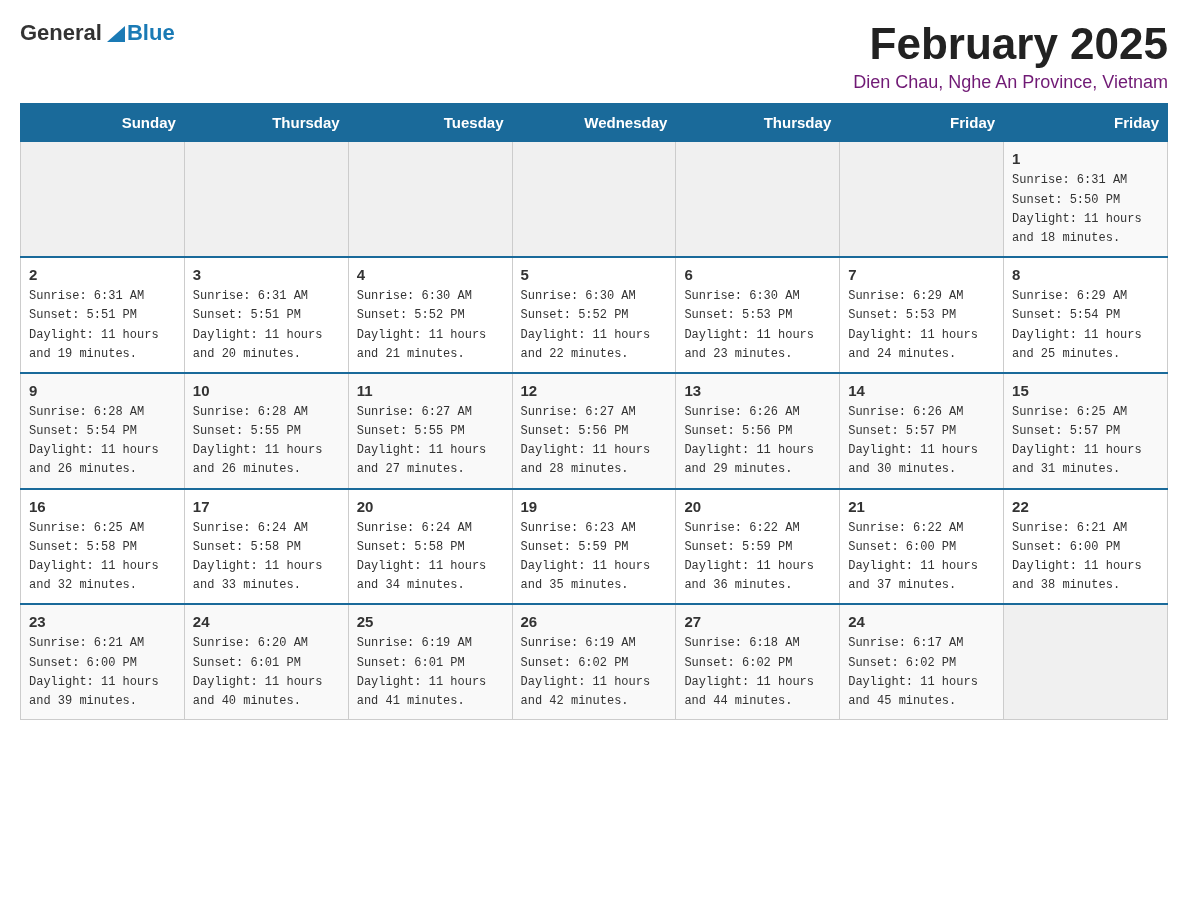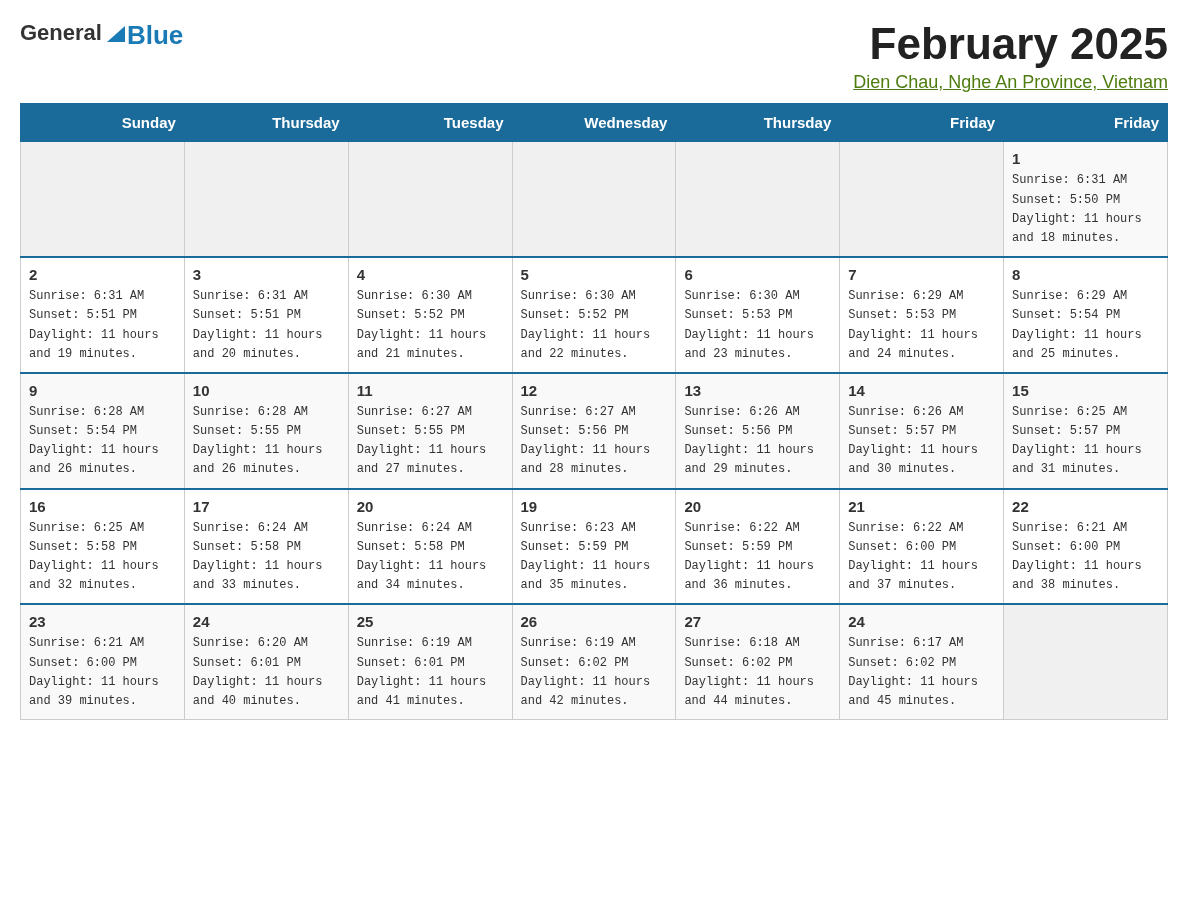--- a/index.html
+++ b/index.html
@@ -20,38 +20,37 @@
       display: flex;
       align-items: center;
       gap: 4px;
     }
     .logo-text-general {
       font-size: 22px;
       font-weight: bold;
       color: #333;
     }
     .logo-text-blue {
-      font-size: 26px;
+      font-size: 22px;
       font-weight: bold;
       color: #1a7ab5;
     }
     .title-area {
       text-align: right;
     }
     .main-title {
       font-size: 44px;
       font-weight: bold;
       color: #222;
       line-height: 1.1;
     }
     .subtitle {
       font-size: 18px;
-      color: #4d7c0f;
+      color: #701a75;
       margin-top: 4px;
-      text-decoration: underline;
     }
     .calendar {
       width: 100%;
       border-collapse: collapse;
       border: 1px solid #aaa;
     }
     .calendar th {
       background-color: #1a6a9a;
       color: #fff;
       padding: 10px 8px;

